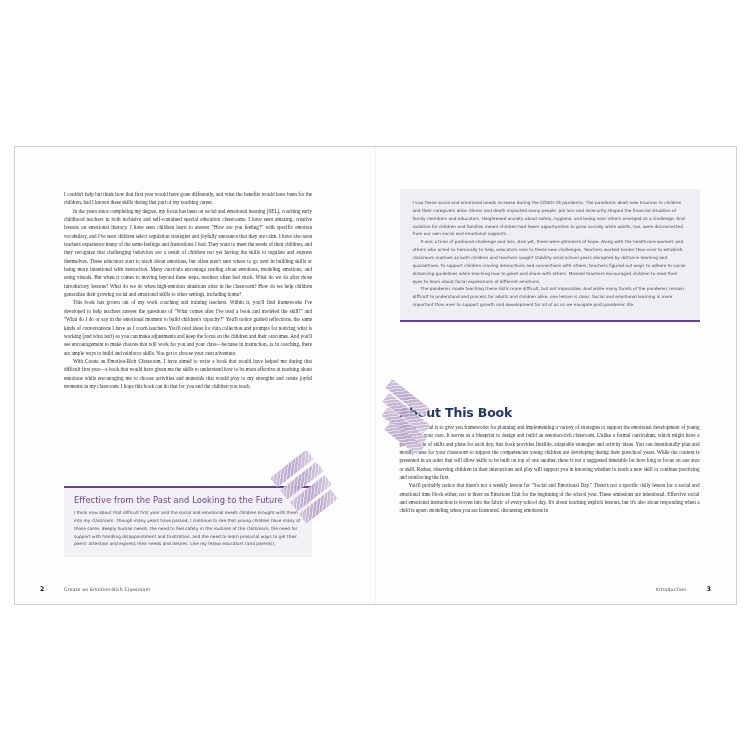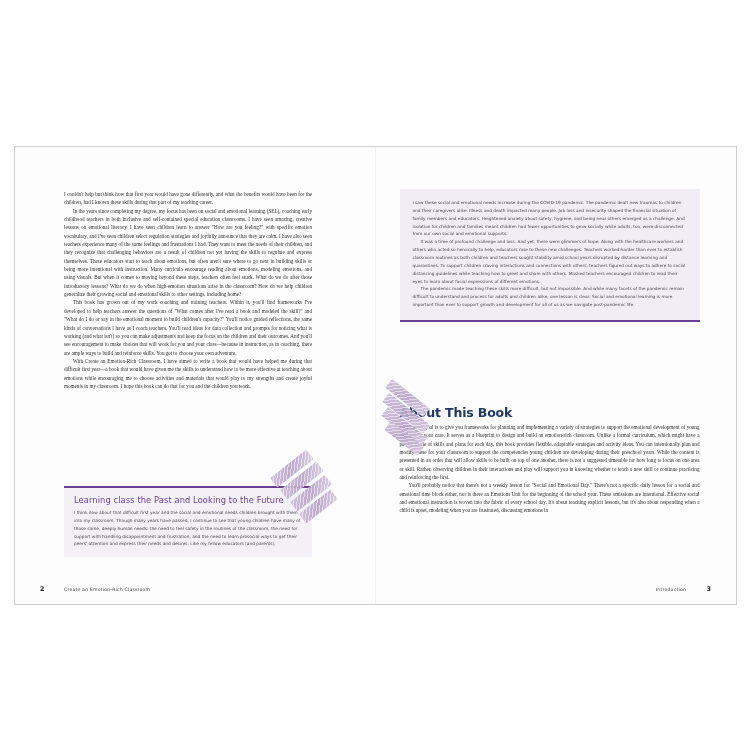--- a/index.html
+++ b/index.html
@@ -220,21 +220,21 @@
       </div>
 
       <div class="ribbon ribbon-left">
         <span class="strip s1"></span>
         <span class="strip s2"></span>
         <span class="strip s3"></span>
         <span class="strip s4"></span>
       </div>
 
       <div class="callout">
-        <h3 class="callout-title">Learning class the Past and Looking to the Future</h3>
+        <h3 class="callout-title">Effective from the Past and Looking to the Future</h3>
         <p class="callout-body">I think now about that difficult first year and the social and emotional needs children brought with them into my classroom. Though many years have passed, I continue to see that young children have many of those same, deeply human needs: the need to feel safety in the routines of the classroom, the need for support with handling disappointment and frustration, and the need to learn prosocial ways to get their peers' attention and express their needs and desires. Like my fellow educators (and parents),</p>
       </div>
 
       <div class="foot-num foot-left-num">2</div>
       <div class="foot foot-left-txt">Create an Emotion-Rich Classroom</div>
     </div>
 
     <div class="page page-right">
 
       <div class="purplebox">

